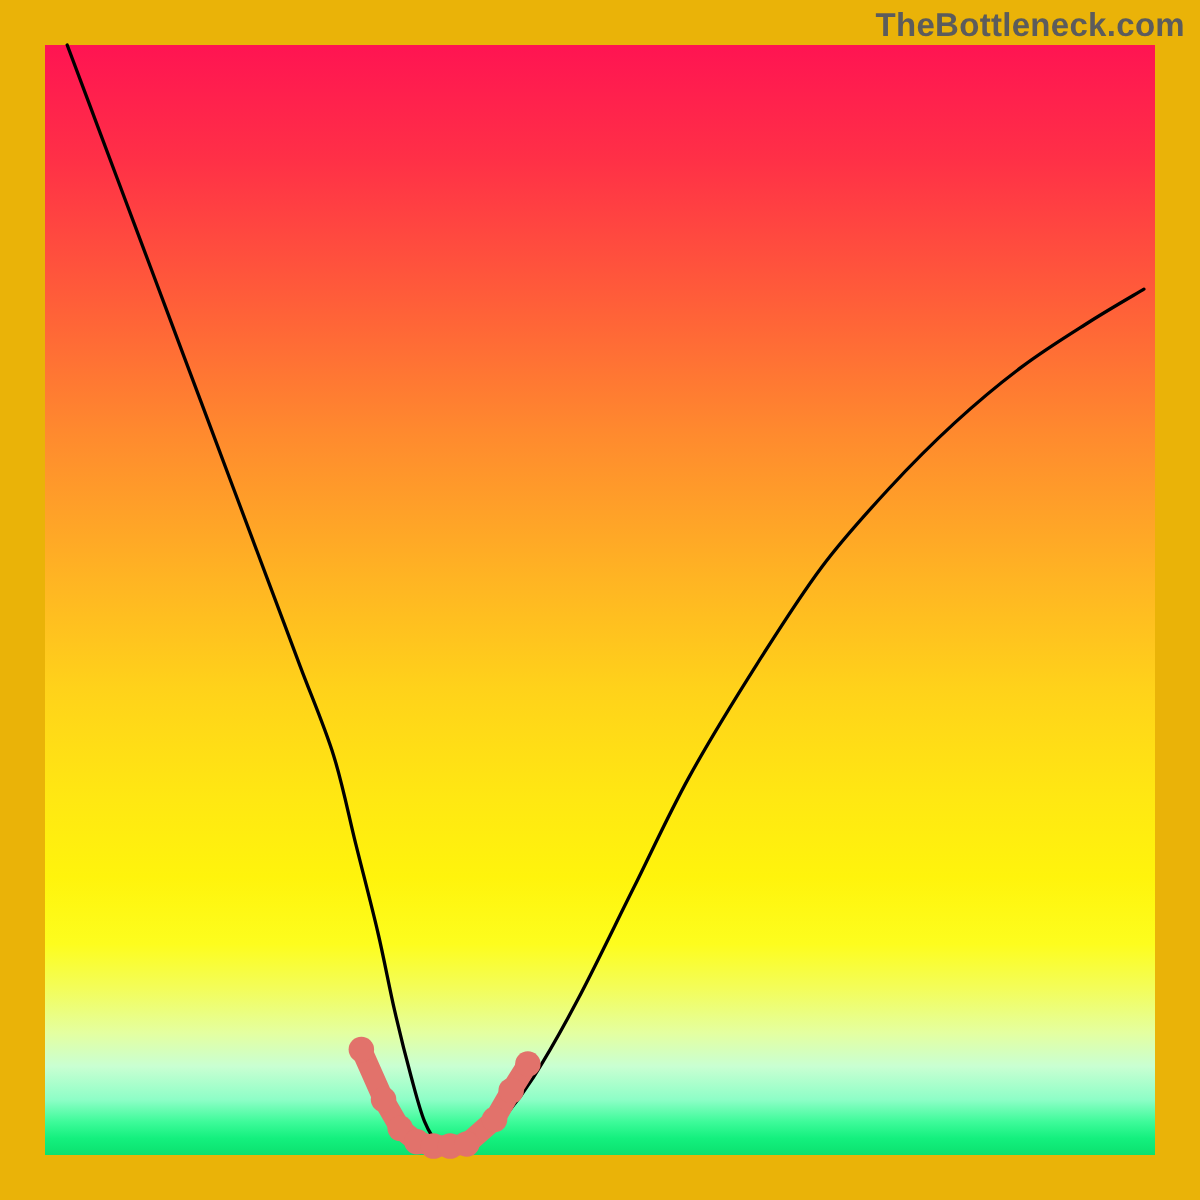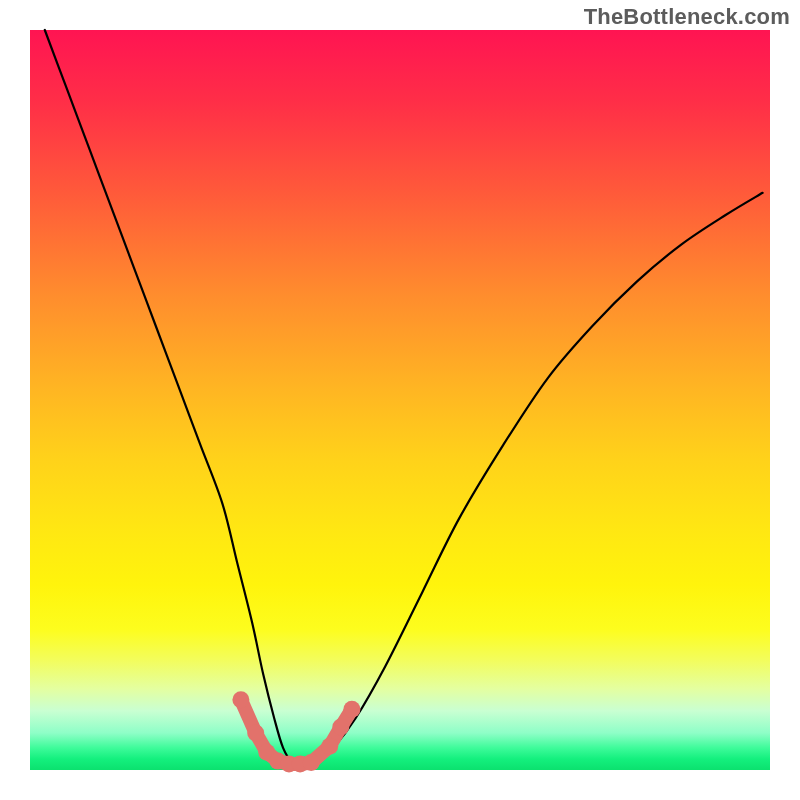--- a/index.html
+++ b/index.html
@@ -1,21 +1,21 @@
 <!DOCTYPE html>
 <html><head>
 <meta charset="utf-8">
 <style>
   * { margin: 0; padding: 0; box-sizing: border-box; }
   html, body { width: 800px; height: 800px; overflow: hidden; background: #000; }
   .frame {
     position: relative;
     width: 800px;
     height: 800px;
-    background: #ffffff;
+    background: #eab308;
   }
   .plot-area {
     position: absolute;
     left: 30px;
     top: 30px;
     width: 740px;
     height: 740px;
     background: linear-gradient(to bottom,
       #ff1452 0%,
       #ff2f47 10%,

